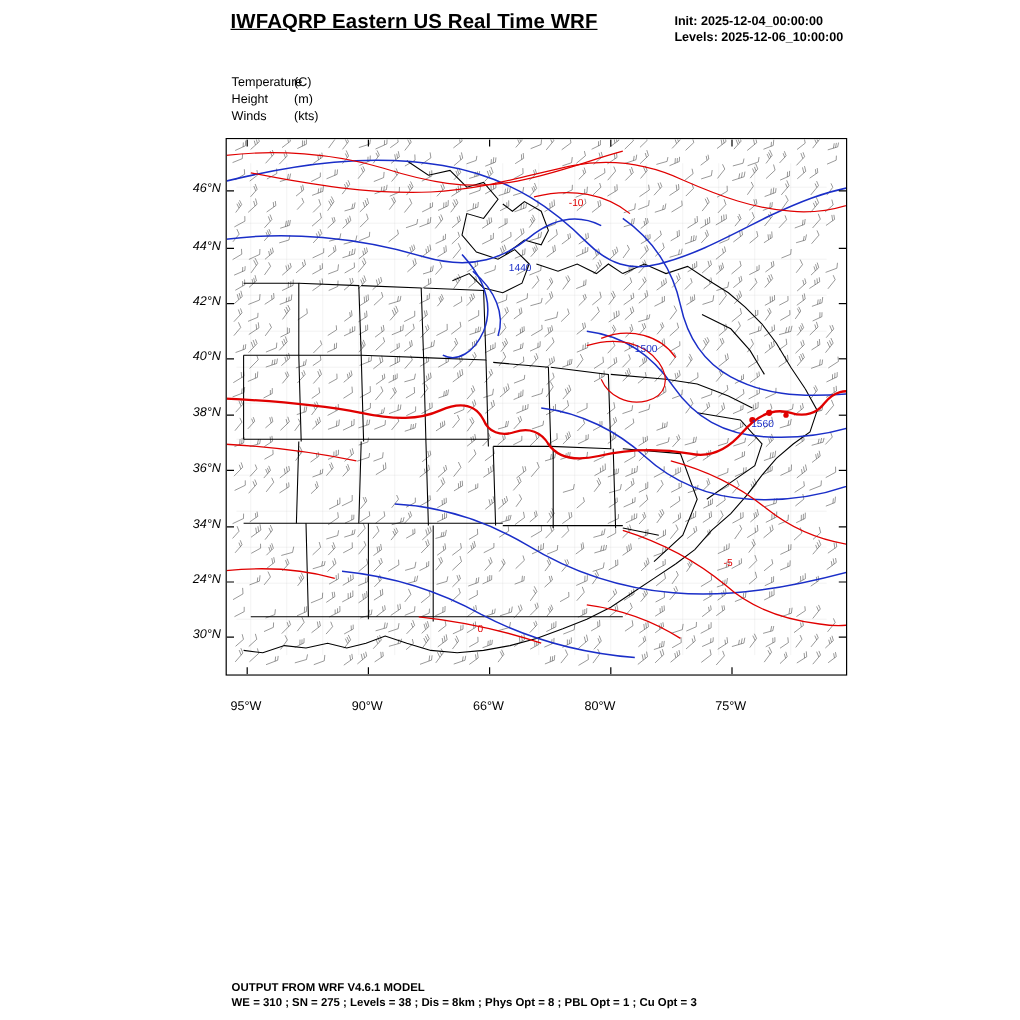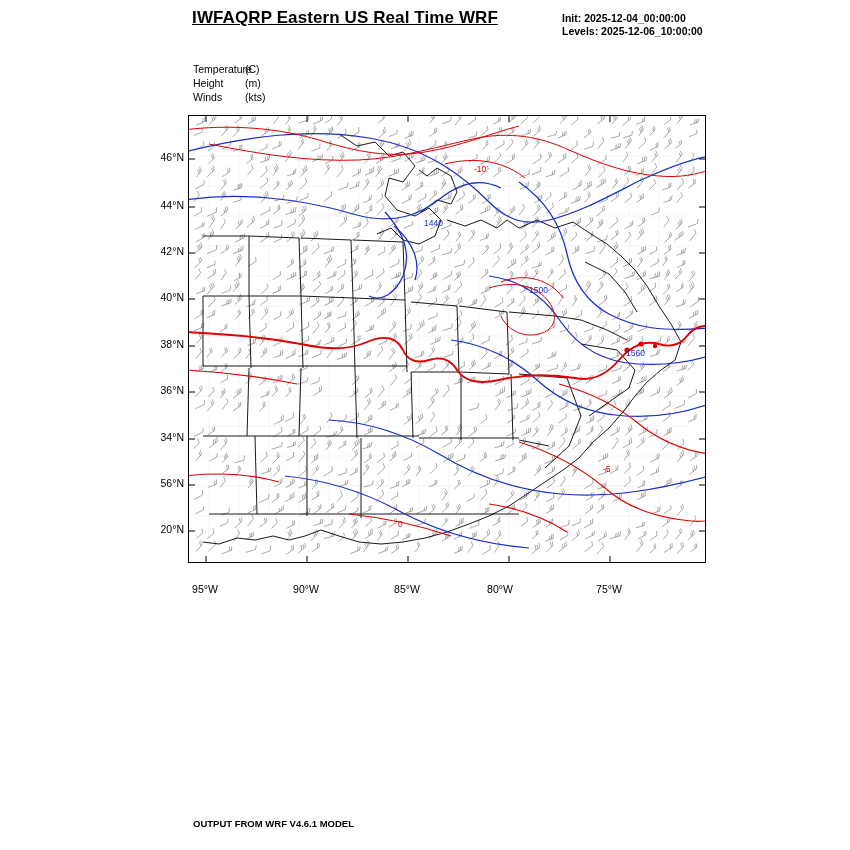--- a/index.html
+++ b/index.html
@@ -57,21 +57,21 @@
     right: 0; width: 48px;
     text-align: right;
     font-size: 10.5px;
   }
   .xlab {
     width: 60px; margin-left: -30px;
     text-align: center;
     font-size: 10.5px;
     margin-top: 15px;
   }
-  #y-axis-labels { left: 136px; top: 115px; width: 48px; height: 448px; }
+  #y-axis-labels { left: 136px; top: 115px; width: 48px; height: 448px; font-style: italic; }
   #x-axis-labels { left: 188px; top: 568px; width: 518px; height: 20px; }
 
   
   #legend {
     left: 460px; top: 608px; width: 246px;
     text-align: right;
     font-size: 11px;
     line-height: 21px;
   }
   #legend .height-legend { color: #1a2ec8; display: block; }
@@ -108,27 +108,27 @@
 </div>
 
 <div class="abs" id="y-axis-labels">
     <div class="abs ylab" style="top: 36px;">46°N</div>
     <div class="abs ylab" style="top: 84px;">44°N</div>
     <div class="abs ylab" style="top: 130px;">42°N</div>
     <div class="abs ylab" style="top: 176px;">40°N</div>
     <div class="abs ylab" style="top: 223px;">38°N</div>
     <div class="abs ylab" style="top: 269px;">36°N</div>
     <div class="abs ylab" style="top: 316px;">34°N</div>
-    <div class="abs ylab" style="top: 362px;">56°N</div>
-    <div class="abs ylab" style="top: 408px;">20°N</div>
+    <div class="abs ylab" style="top: 362px;">24°N</div>
+    <div class="abs ylab" style="top: 408px;">30°N</div>
   </div>
 <div class="abs" id="x-axis-labels">
     <div class="abs xlab" style="left: 17px; top: 0px;">95°W</div>
     <div class="abs xlab" style="left: 118px; top: 0px;">90°W</div>
-    <div class="abs xlab" style="left: 219px; top: 0px;">85°W</div>
+    <div class="abs xlab" style="left: 219px; top: 0px;">66°W</div>
     <div class="abs xlab" style="left: 312px; top: 0px;">80°W</div>
     <div class="abs xlab" style="left: 421px; top: 0px;">75°W</div>
   </div>
 
 <div class="abs" id="plot-frame">
   <svg id="plot-svg" width="516" height="446" viewBox="0 0 516 446" xmlns="http://www.w3.org/2000/svg">
     <defs>
       <clipPath id="frameclip">
           <rect x="0" y="0" width="516" height="446"></rect>
         </clipPath>
@@ -2896,13 +2896,14 @@
         <line x1="421" y1="0" x2="421" y2="6"></line>
       </g>
     </svg>
 </div>
 
 <div class="abs" id="legend">
 </div>
 
 <div class="abs" id="footer">
   <div>OUTPUT FROM WRF V4.6.1 MODEL</div>
+  <div>WE = 310 ; SN = 275 ; Levels = 38 ; Dis = 8km ; Phys Opt = 8 ; PBL Opt = 1 ; Cu Opt = 3</div>
 </div>
 
 </body></html>

